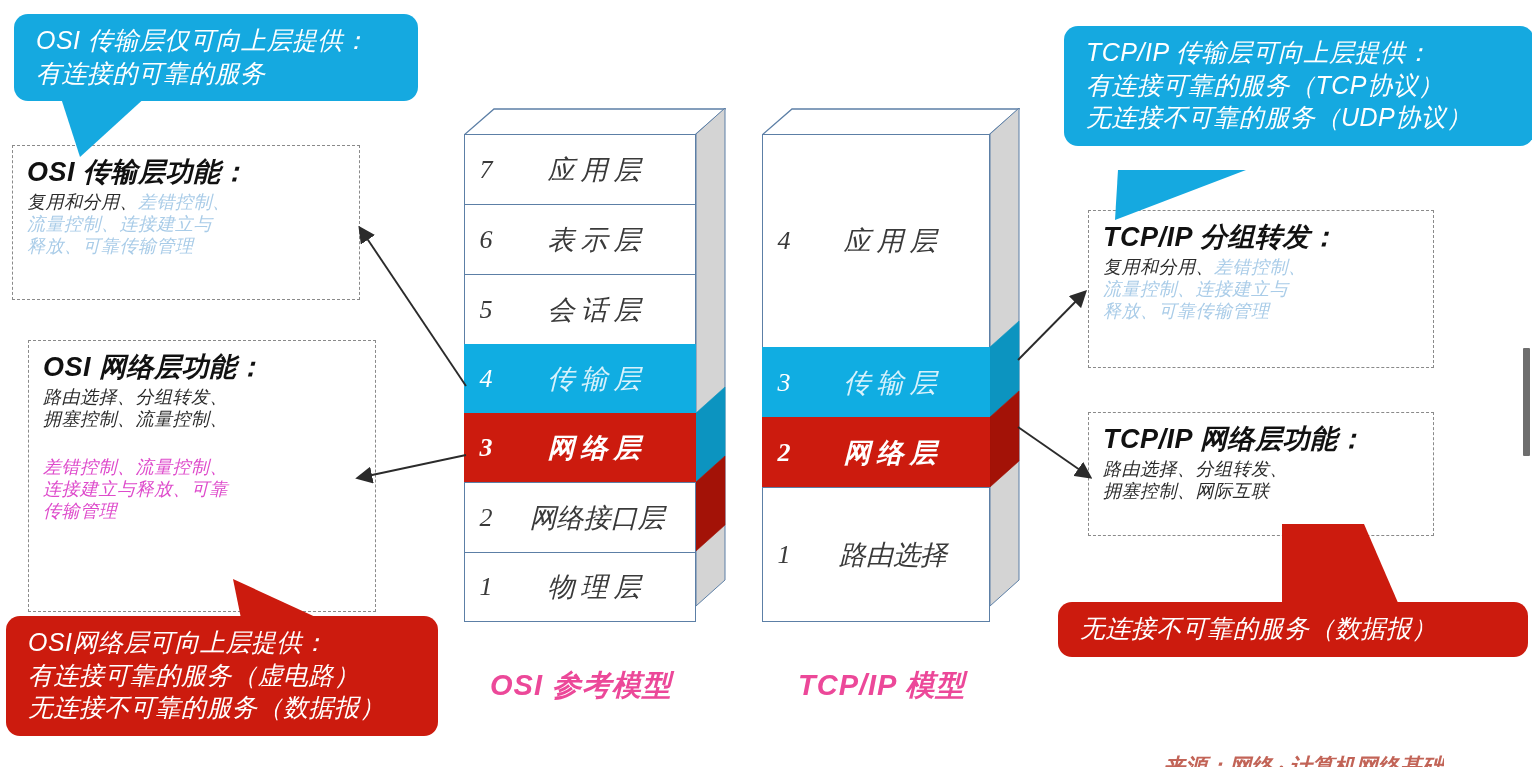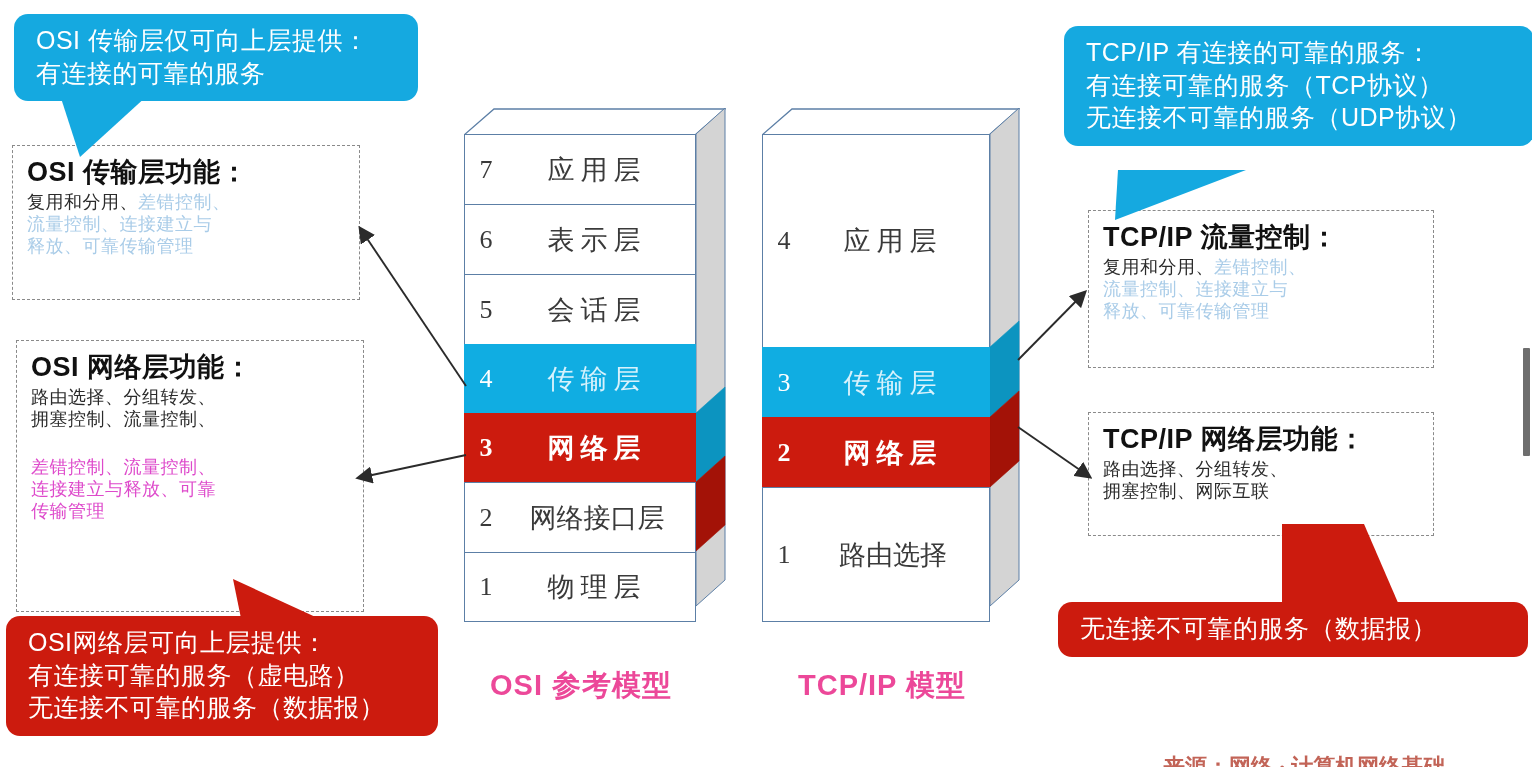--- a/index.html
+++ b/index.html
@@ -2,21 +2,21 @@
 <html><head>
 <meta charset="utf-8">
 <style>
   * { box-sizing: border-box; margin: 0; padding: 0; }
   html, body {
     width: 1532px; height: 767px;
     background: #ffffff;
     font-family: "Liberation Sans", "DejaVu Sans", sans-serif;
     overflow: hidden;
   }
-  #stage { position: relative; width: 1532px; height: 767px; background:#fff; }
+  #stage { position: relative; width: 1532px; height: 767px; background:#fff;font-style:italic; }
 
   
   .bubble {
     position: absolute;
     border-radius: 14px;
     color: #ffffff;
     padding: 10px 16px 12px 22px;
     line-height: 1.30;
     font-size: 25px;
     letter-spacing: .5px;
@@ -140,21 +140,21 @@
     <span class="ln">有连接的可靠的服务</span>
   </div>
 
   <div class="dbox" style="left:12px; top:145px; width:348px; height:155px;">
     <div class="title">OSI 传输层功能：</div>
     <span class="ln"><span class="c-dark">复用和分用、</span><span class="c-pale">差错控制、</span></span>
     <span class="ln c-pale">流量控制、连接建立与</span>
     <span class="ln c-pale">释放、可靠传输管理</span>
   </div>
 
-  <div class="dbox" style="left:16px; top:340px; width:348px; height:272px;">
+  <div class="dbox" style="left:28px; top:340px; width:348px; height:272px;">
     <div class="title">OSI 网络层功能：</div>
     <span class="ln c-dark">路由选择、分组转发、</span>
     <span class="ln c-dark">拥塞控制、流量控制、</span>
     <span class="gap"></span>
     <span class="ln c-mag">差错控制、流量控制、</span>
     <span class="ln c-mag">连接建立与释放、可靠</span>
     <span class="ln c-mag">传输管理</span>
   </div>
 
   <svg class="tail" style="left:205px; top:576px; width:190px; height:80px;">
@@ -235,27 +235,27 @@
           <span class="nm tight">路由选择</span>
         </div>
       </div>
   </div>
   <div class="modelLabel" style="left:798px; top:666px;">TCP/IP 模型</div>
 
   <svg class="tail" style="left:1100px; top:168px; width:180px; height:62px;">
     <polygon points="15,52 18,2 146,2" fill="#15A9E0"></polygon>
   </svg>
   <div class="bubble blue" style="left:1064px; top:26px; width:470px;">
-    <span class="ln">TCP/IP 有连接的可靠的服务：</span>
+    <span class="ln">TCP/IP 传输层可向上层提供：</span>
     <span class="ln">有连接可靠的服务（TCP协议）</span>
     <span class="ln">无连接不可靠的服务（UDP协议）</span>
   </div>
 
   <div class="dbox" style="left:1088px; top:210px; width:346px; height:158px;">
-    <div class="title">TCP/IP 流量控制：</div>
+    <div class="title">TCP/IP 分组转发：</div>
     <span class="ln"><span class="c-dark">复用和分用、</span><span class="c-pale">差错控制、</span></span>
     <span class="ln c-pale">流量控制、连接建立与</span>
     <span class="ln c-pale">释放、可靠传输管理</span>
   </div>
 
   <div class="dbox" style="left:1088px; top:412px; width:346px; height:124px;">
     <div class="title">TCP/IP 网络层功能：</div>
     <span class="ln c-dark">路由选择、分组转发、</span>
     <span class="ln c-dark">拥塞控制、网际互联</span>
   </div>

